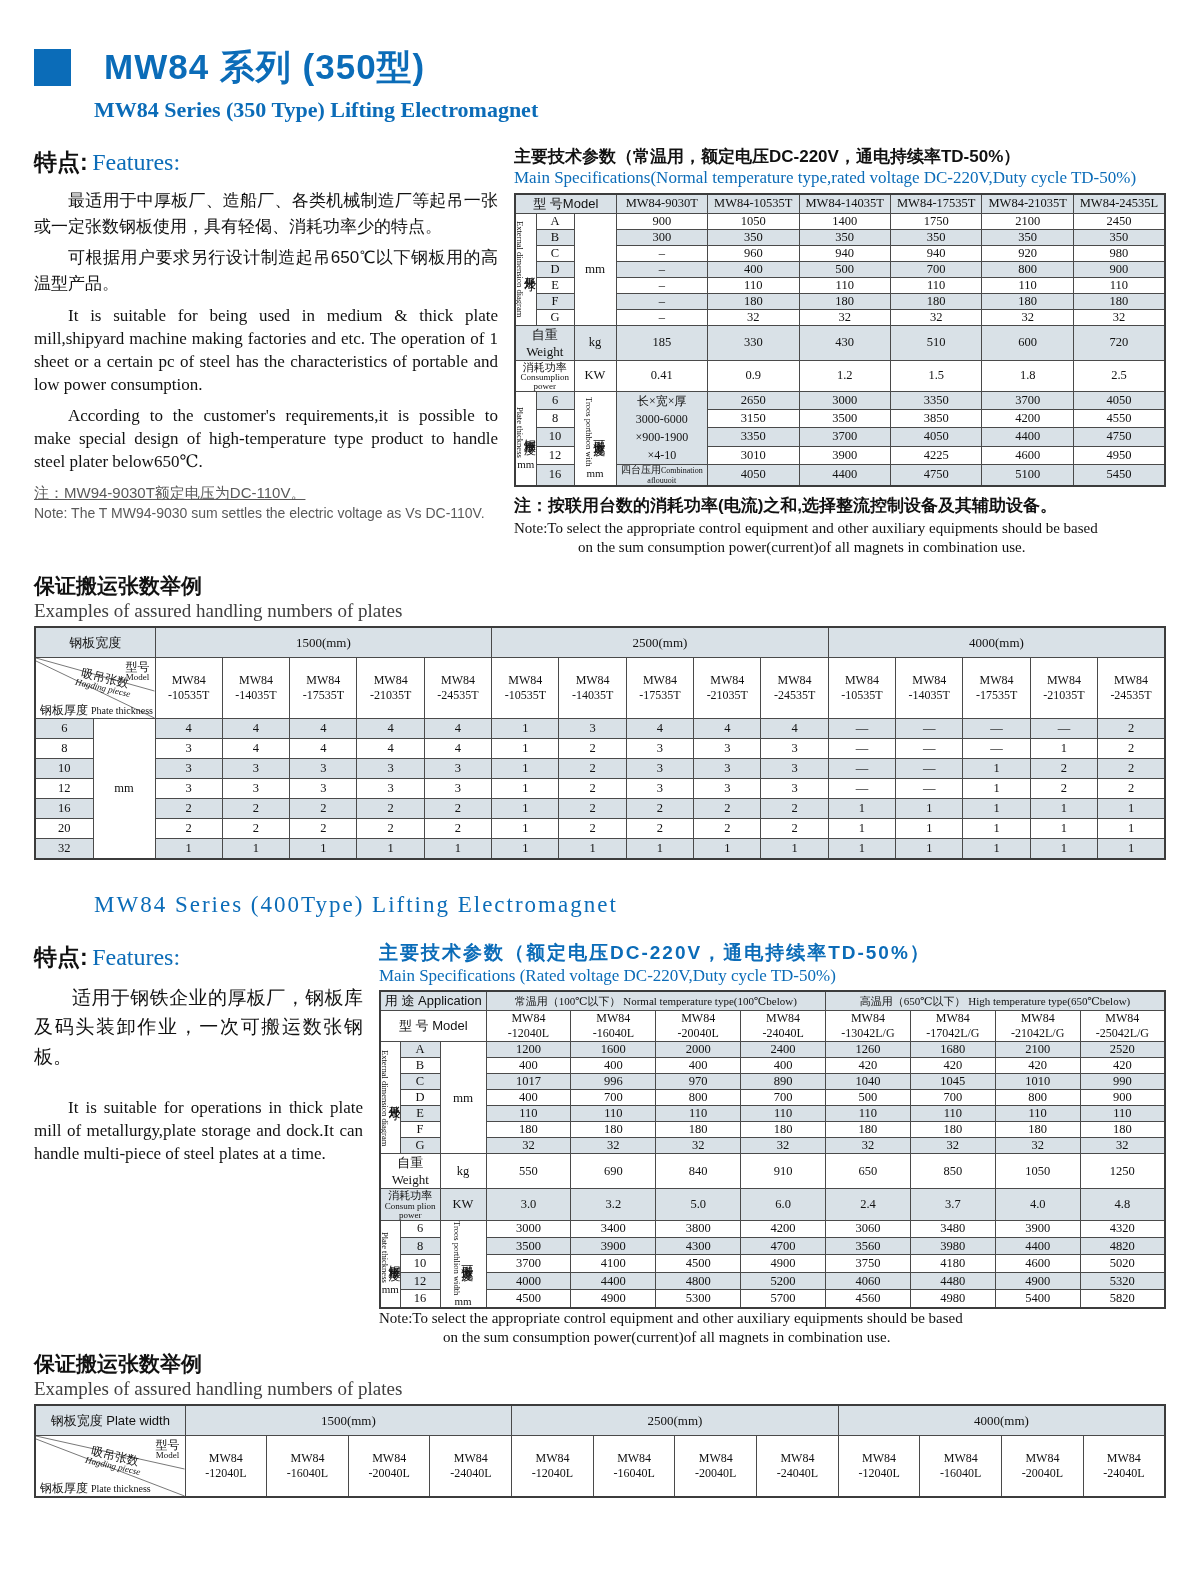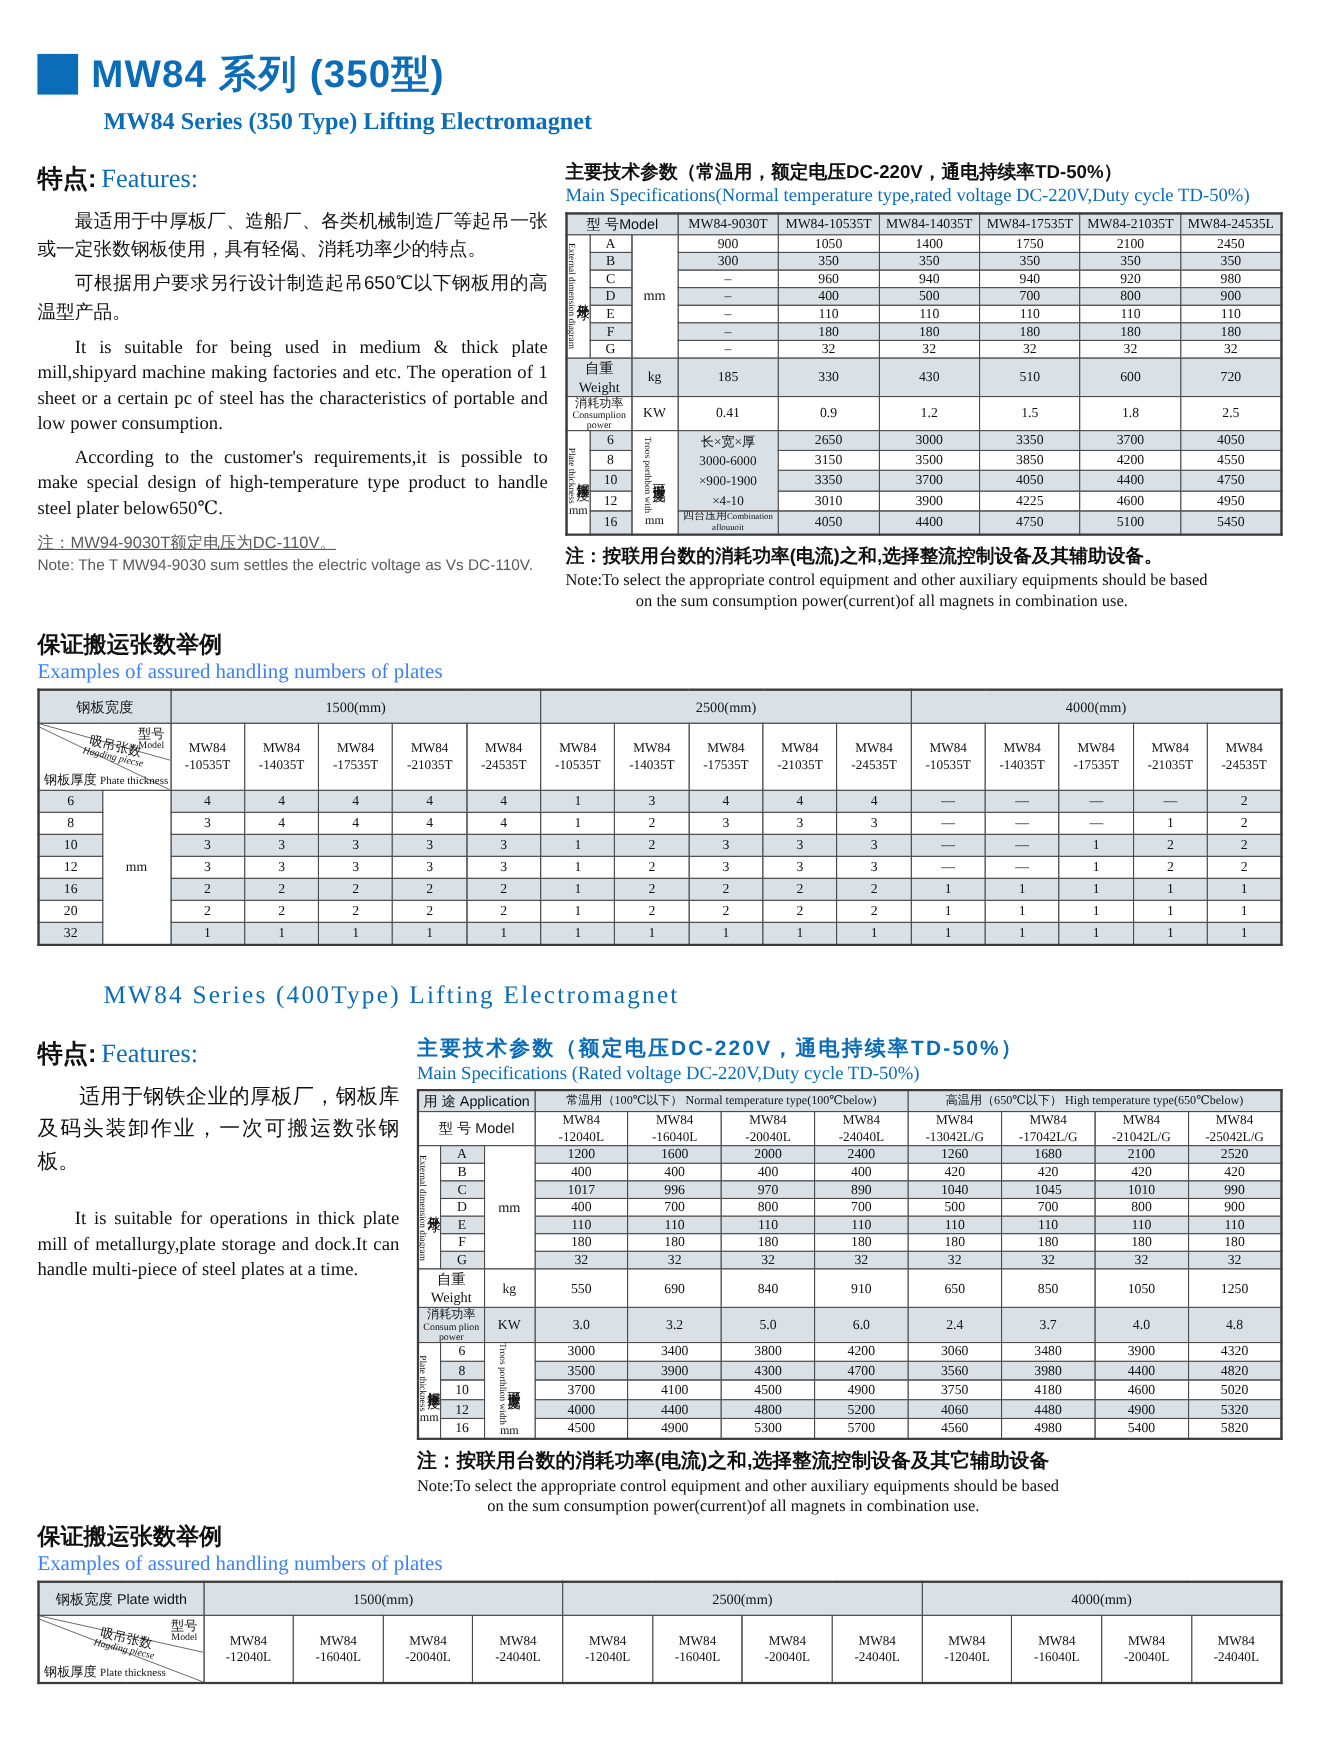--- a/index.html
+++ b/index.html
@@ -1,21 +1,21 @@
 <!DOCTYPE html>
 <html><head>
 <meta charset="utf-8">
 <style>
   html,body{margin:0;padding:0;background:#fff;}
   body{width:1200px;height:1584px;overflow:hidden;font-family:"Liberation Sans",sans-serif;color:#111;}
   .page{padding:34px 34px 0 34px;box-sizing:border-box;}
   .serif{font-family:"Liberation Serif","DejaVu Serif",serif;}
 
   
-  .title-row{display:flex;align-items:center;gap:12px;margin-top:10px;}
+  .title-row{display:flex;align-items:center;gap:33px;margin-top:10px;}
   .sq{width:37px;height:37px;background:#0b6cb8;flex:0 0 auto;}
   .h-zh{font-size:35px;font-weight:bold;color:#0b6cb8;letter-spacing:1px;}
   .h-en{margin:6px 0 0 60px;font-size:22px;font-weight:bold;color:#0b6cb8;}
   .h-en.sp{letter-spacing:2px;font-weight:normal;font-size:23px;}
 
   .cols{display:flex;margin-top:20px;}
   .leftcol{width:480px;flex:0 0 auto;padding-right:16px;box-sizing:border-box;}
   .leftcol.narrow{width:345px;}
   .rightcol{flex:1 1 auto;min-width:0;}
 
@@ -60,21 +60,21 @@
   .vtext-zh{writing-mode:vertical-rl;text-orientation:upright;font-size:12px;letter-spacing:1px;line-height:1;}
   .unit{font-size:11px;font-family:"Liberation Serif","DejaVu Serif",serif;}
 
   
   .snote-zh{font-size:17px;font-weight:bold;margin:7px 0 2px 0;}
   .snote-en{font-size:15px;line-height:1.25;}
   .snote-en .l2{margin-left:64px;}
 
   
   .hand-h-zh{font-size:21px;font-weight:bold;margin:16px 0 0 0;}
-  .hand-h-en{font-size:19px;color:#3b82f6;margin:0 0 4px 0;}
+  .hand-h-en{font-size:19px;color:#404040;margin:0 0 4px 0;}
   .diag{position:relative;padding:0;}
   .diag svg{position:absolute;inset:0;width:100%;height:100%;}
   .diag .t-model{position:absolute;top:3px;right:5px;font-size:12px;text-align:center;line-height:1;}
   .diag .t-model .en{display:block;font-size:9px;}
   .diag .t-piece{position:absolute;top:14px;left:34%;font-size:12px;transform:rotate(13deg);line-height:1;}
   .diag .t-piece .en{display:block;font-size:9px;font-style:italic;transform:rotate(0deg);}
   .diag .t-thick{position:absolute;bottom:2px;left:4px;font-size:12px;line-height:1;}
   .diag .t-thick .en{font-size:10px;font-family:"Liberation Serif","DejaVu Serif",serif;}
   .groups-row th{font-size:13px;}
   .hand td{height:19px;}
@@ -740,21 +740,20 @@
               <td>5300</td>
               <td>5700</td>
               <td>4560</td>
               <td>4980</td>
               <td>5400</td>
               <td>5820</td>
             </tr>
       </tbody>
         </table>
 
-      <div class="snote-zh" style="font-size:18px;">注：按联用台数的消耗功率(电流)之和,选择整流控制设备及其它辅助设备</div>
       <div class="snote-en serif">
         <div>Note:To select the appropriate control equipment and other auxiliary equipments should be based</div>
         <div class="l2">on the sum consumption power(current)of all magnets in combination use.</div>
       </div>
     </div>
   </div>
 
   <div class="hand-h-zh" style="margin-top:4px;">保证搬运张数举例</div>
   <div class="hand-h-en serif">Examples of assured handling numbers of plates</div>
 

